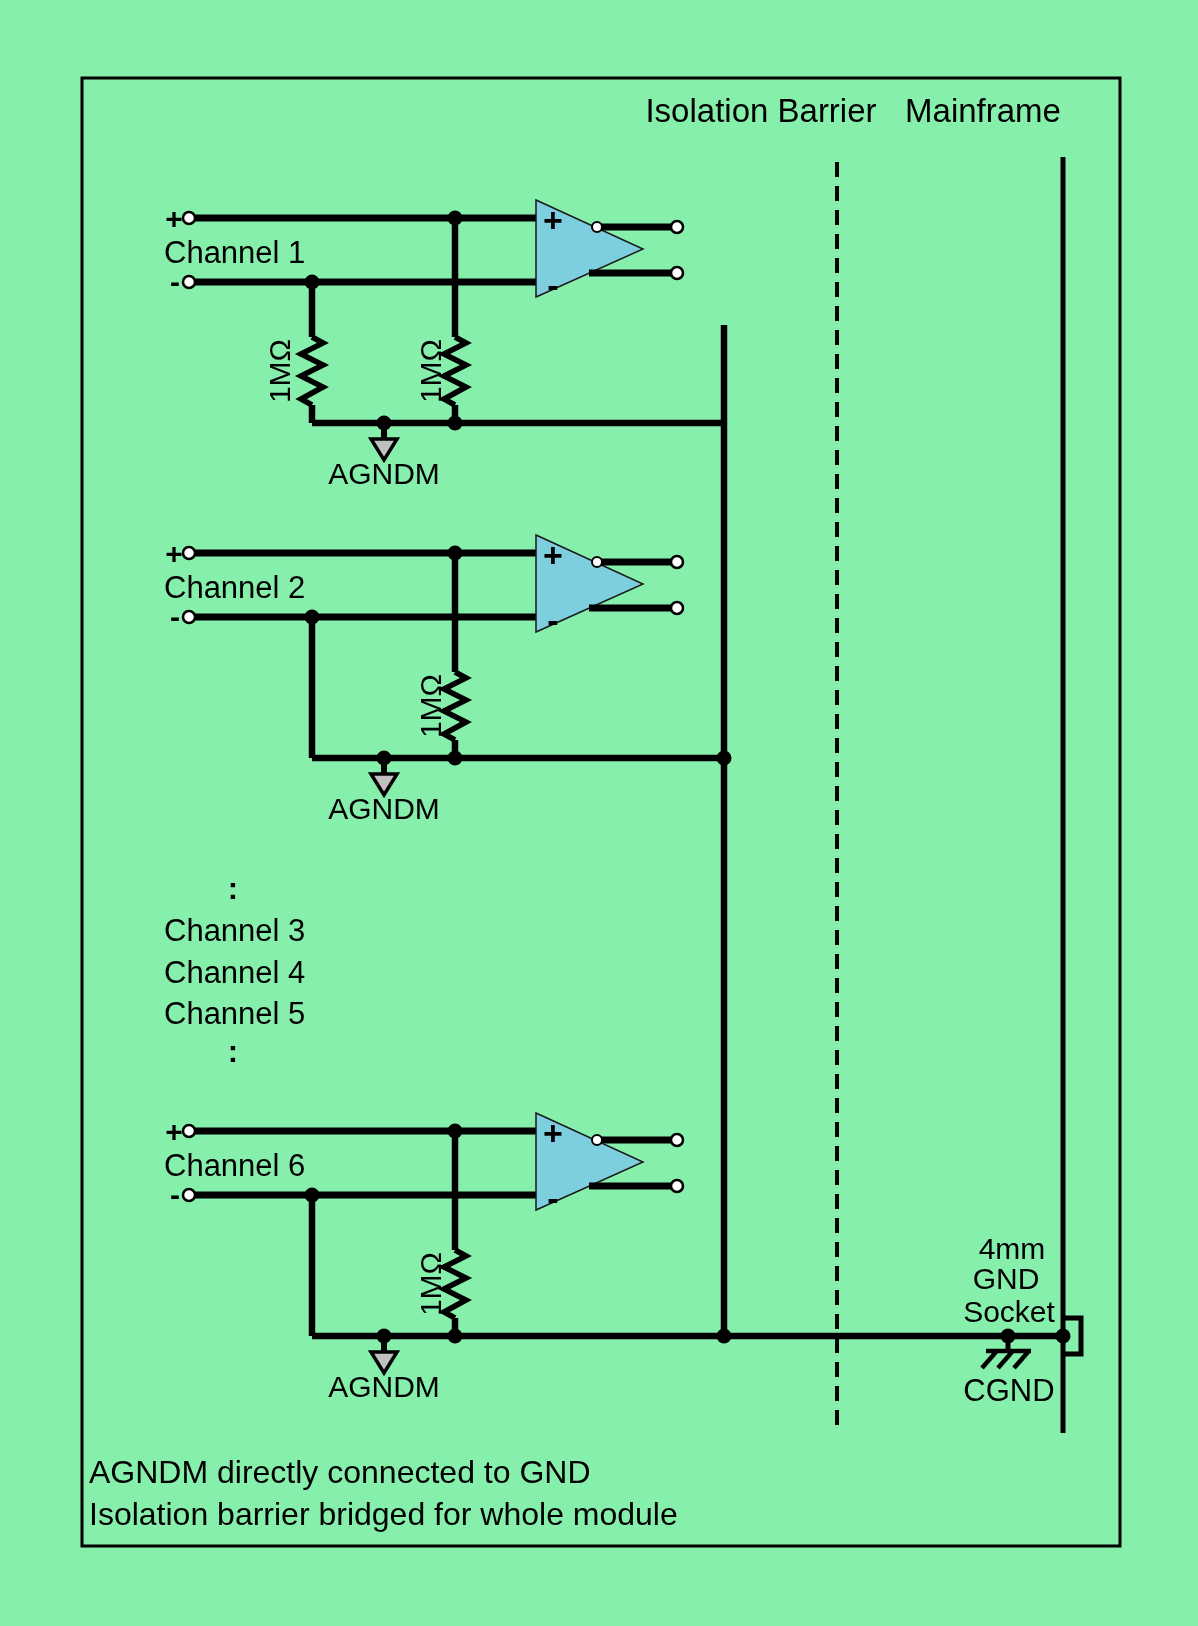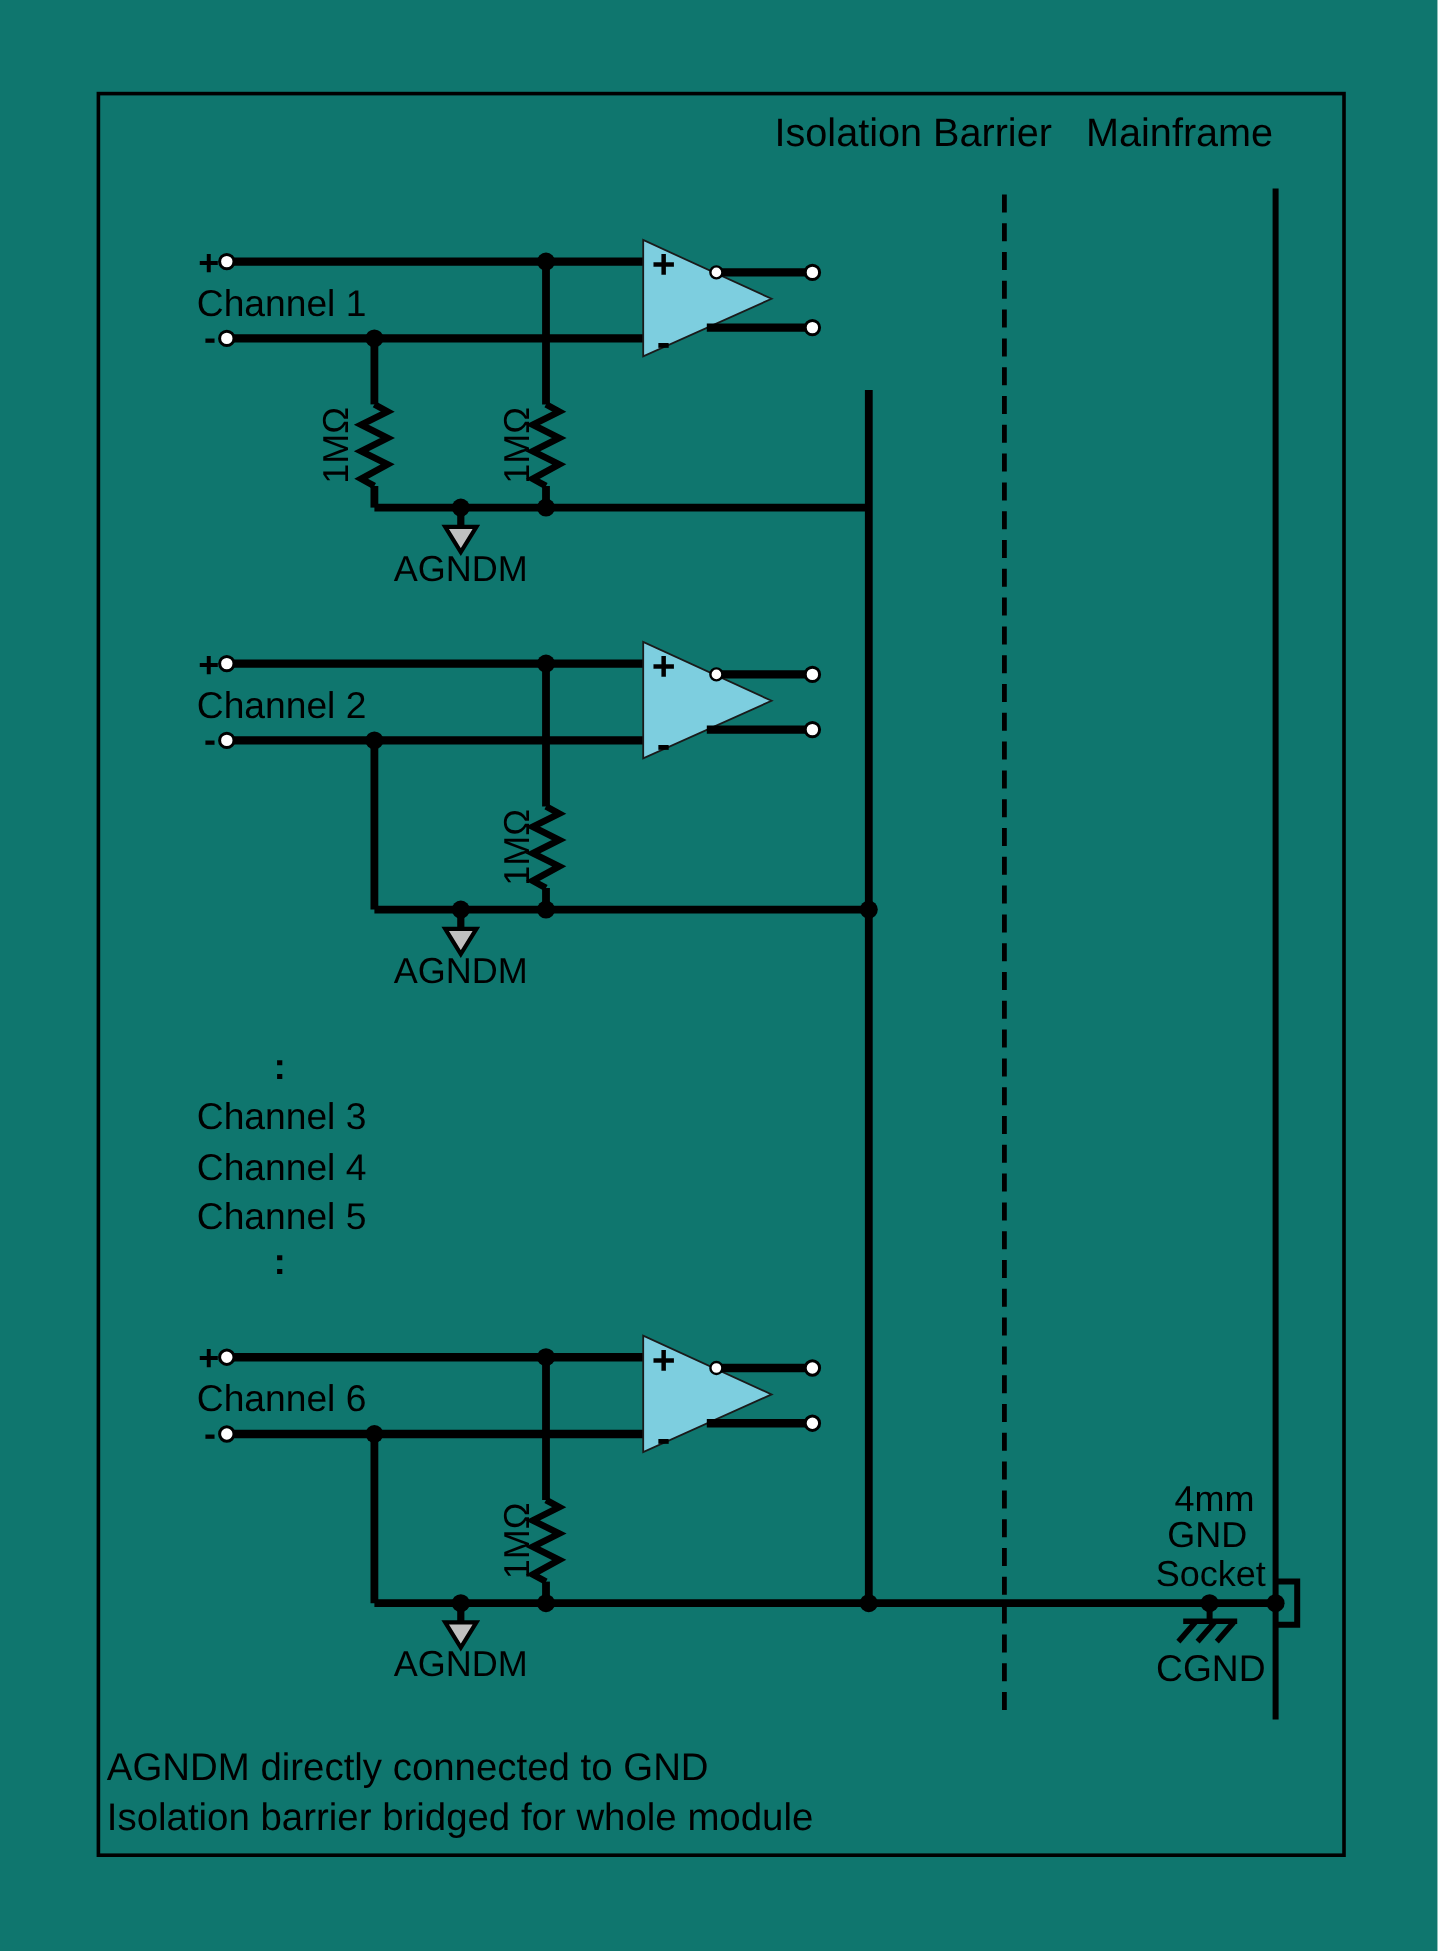--- a/index.html
+++ b/index.html
@@ -1,16 +1,16 @@
 <!DOCTYPE html>
 <html><head>
 <meta charset="utf-8">
 <style>
   html,body{margin:0;padding:0;background:#ffffff;}
-  .stage{position:relative;width:1198px;height:1626px;background:#0f766e;}
+  .stage{position:relative;width:1198px;height:1626px;background:#86efac;}
   svg text{font-family:"Liberation Sans","DejaVu Sans",sans-serif;fill:#000;}
   .lbl{font-size:31px;}
   .hdr{font-size:33px;}
   .note{font-size:32px;}
   .term{font-size:30px;font-weight:bold;}
   .optxt{font-size:34px;font-weight:bold;}
   .res{font-size:30px;}
   .gnd{font-size:30px;}
   .cgnd{font-size:31px;}
   .sock{font-size:30px;}

